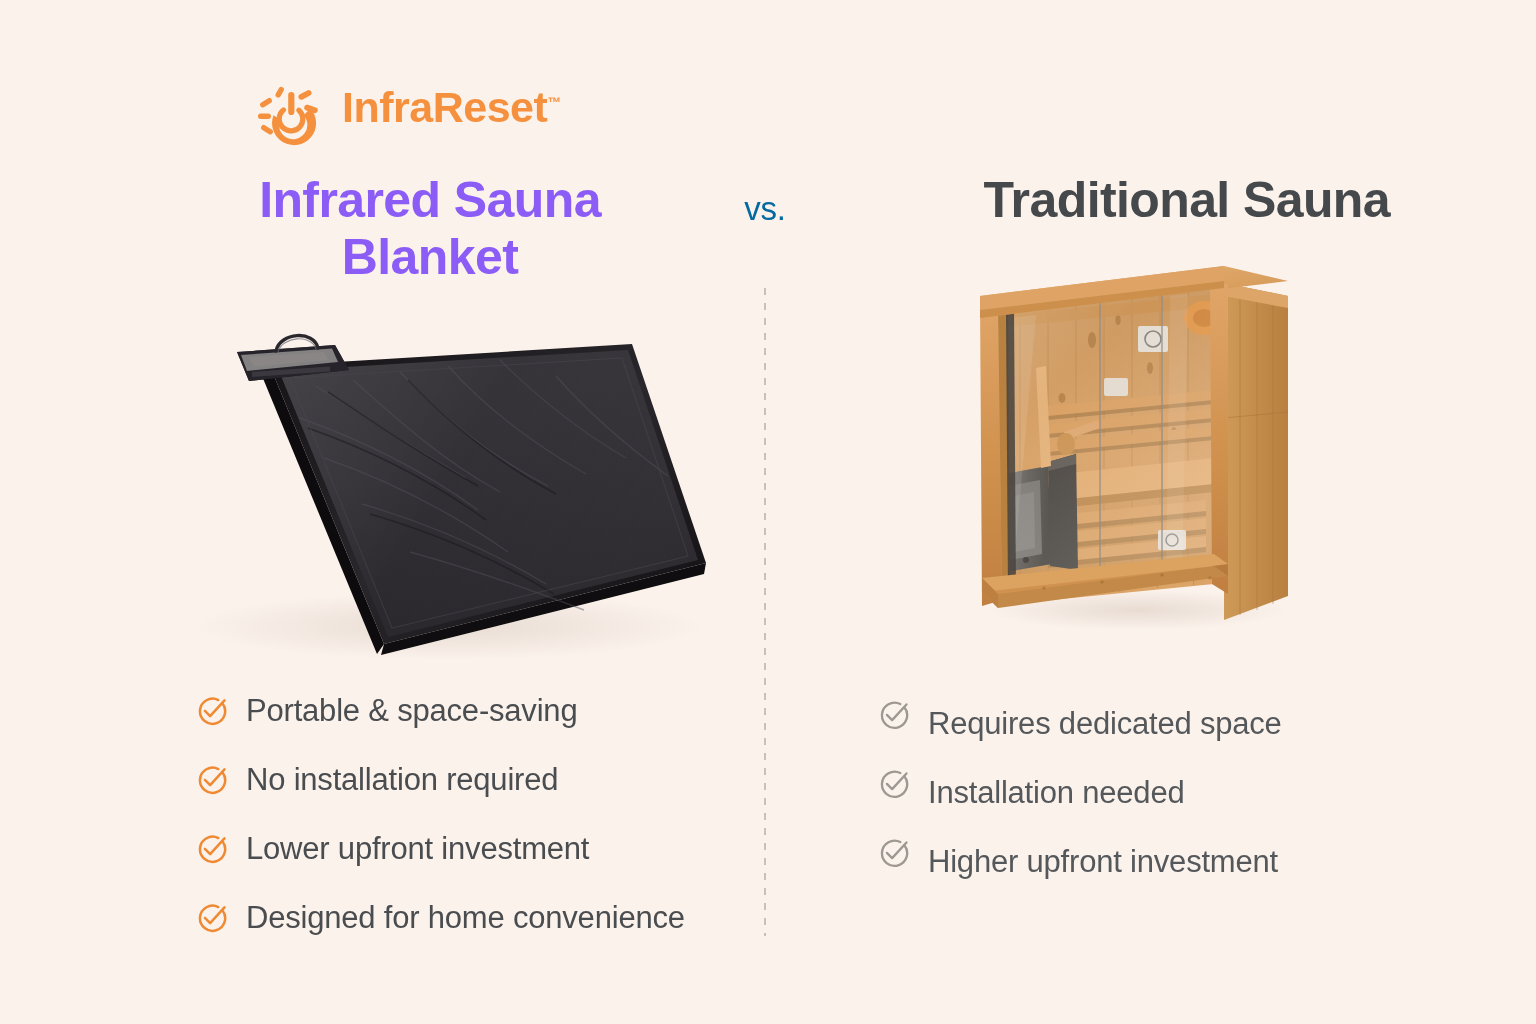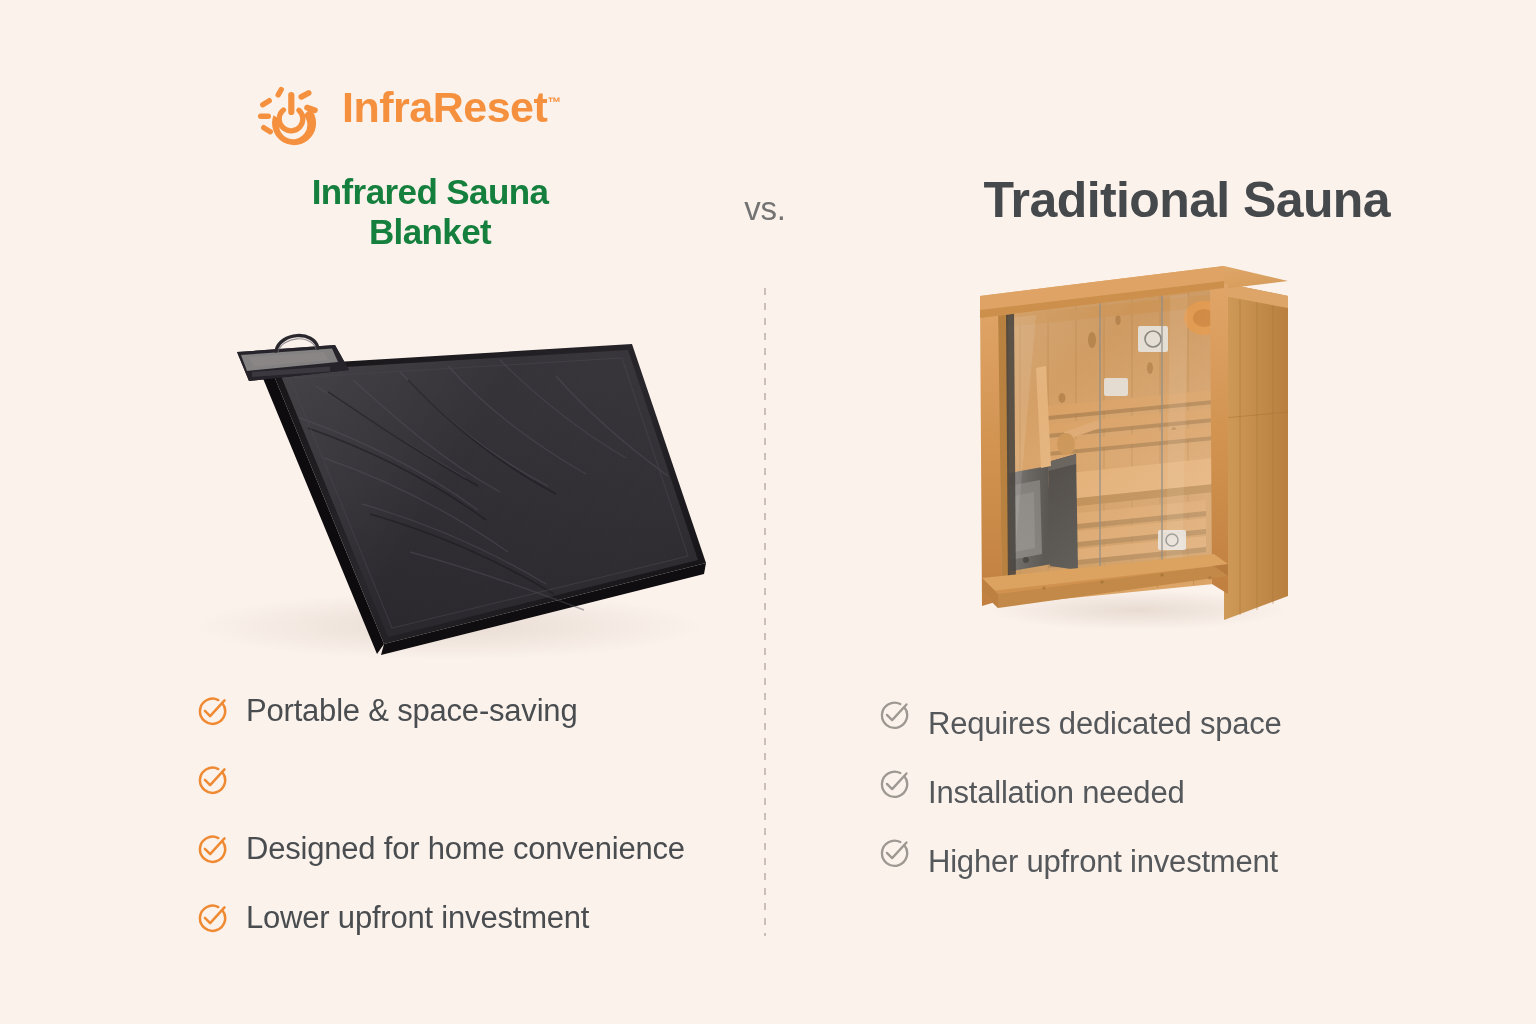--- a/index.html
+++ b/index.html
@@ -29,29 +29,29 @@
   .logo-tm {
     font-size:14px; font-weight:bold;
     vertical-align:super; letter-spacing:0;
   }
 
   
   .head-left {
     position:absolute;
     left:150px; top:172px; width:560px;
     text-align:center;
-    font-size:35px; font-weight:bold; line-height:1.13;
-    color:#15803d; letter-spacing:-0.6px;
+    font-size:50px; font-weight:bold; line-height:1.13;
+    color:#8b5cf6; letter-spacing:-0.6px;
   }
   .head-vs {
     position:absolute;
     left:700px; top:190px; width:130px;
     text-align:center;
     font-size:33px; font-weight:normal;
-    color:#737373; letter-spacing:-0.2px;
+    color:#0369a1; letter-spacing:-0.2px;
   }
   .head-right {
     position:absolute;
     left:830px; top:172px; width:560px;
     text-align:right;
     font-size:50px; font-weight:bold; line-height:1.13;
     color:#46494c; letter-spacing:-0.6px;
   }
 
   
@@ -372,36 +372,37 @@
         <path d="M9.2 16.4 L14.6 21.8 L29.4 5.6" fill="none" stroke="#ef8a32" stroke-width="2.6" stroke-linecap="round" stroke-linejoin="round"></path>
       </svg>
       <span class="feat-text">Portable &amp; space-saving</span>
     </div>
 
     <div class="feat">
       <svg class="feat-icon" viewBox="0 0 32 32">
         <path d="M27.2 8.6 A13 13 0 1 1 23 5.2" fill="none" stroke="#ef8a32" stroke-width="2.6" stroke-linecap="round"></path>
         <path d="M9.2 16.4 L14.6 21.8 L29.4 5.6" fill="none" stroke="#ef8a32" stroke-width="2.6" stroke-linecap="round" stroke-linejoin="round"></path>
       </svg>
+      <span class="feat-text">No installation required</span>
     </div>
 
     <div class="feat">
       <svg class="feat-icon" viewBox="0 0 32 32">
         <path d="M27.2 8.6 A13 13 0 1 1 23 5.2" fill="none" stroke="#ef8a32" stroke-width="2.6" stroke-linecap="round"></path>
         <path d="M9.2 16.4 L14.6 21.8 L29.4 5.6" fill="none" stroke="#ef8a32" stroke-width="2.6" stroke-linecap="round" stroke-linejoin="round"></path>
       </svg>
-      <span class="feat-text">Designed for home convenience</span>
+      <span class="feat-text">Lower upfront investment</span>
     </div>
 
     <div class="feat">
       <svg class="feat-icon" viewBox="0 0 32 32">
         <path d="M27.2 8.6 A13 13 0 1 1 23 5.2" fill="none" stroke="#ef8a32" stroke-width="2.6" stroke-linecap="round"></path>
         <path d="M9.2 16.4 L14.6 21.8 L29.4 5.6" fill="none" stroke="#ef8a32" stroke-width="2.6" stroke-linecap="round" stroke-linejoin="round"></path>
       </svg>
-      <span class="feat-text">Lower upfront investment</span>
+      <span class="feat-text">Designed for home convenience</span>
     </div>
   </div>
 
   <div class="list list-right">
 
     <div class="feat">
       <svg class="feat-icon" viewBox="0 0 32 32">
         <path d="M27.2 8.6 A13 13 0 1 1 23 5.2" fill="none" stroke="#9e9892" stroke-width="2.4" stroke-linecap="round"></path>
         <path d="M9.2 16.4 L14.6 21.8 L29.4 5.6" fill="none" stroke="#9e9892" stroke-width="2.4" stroke-linecap="round" stroke-linejoin="round"></path>
       </svg>

